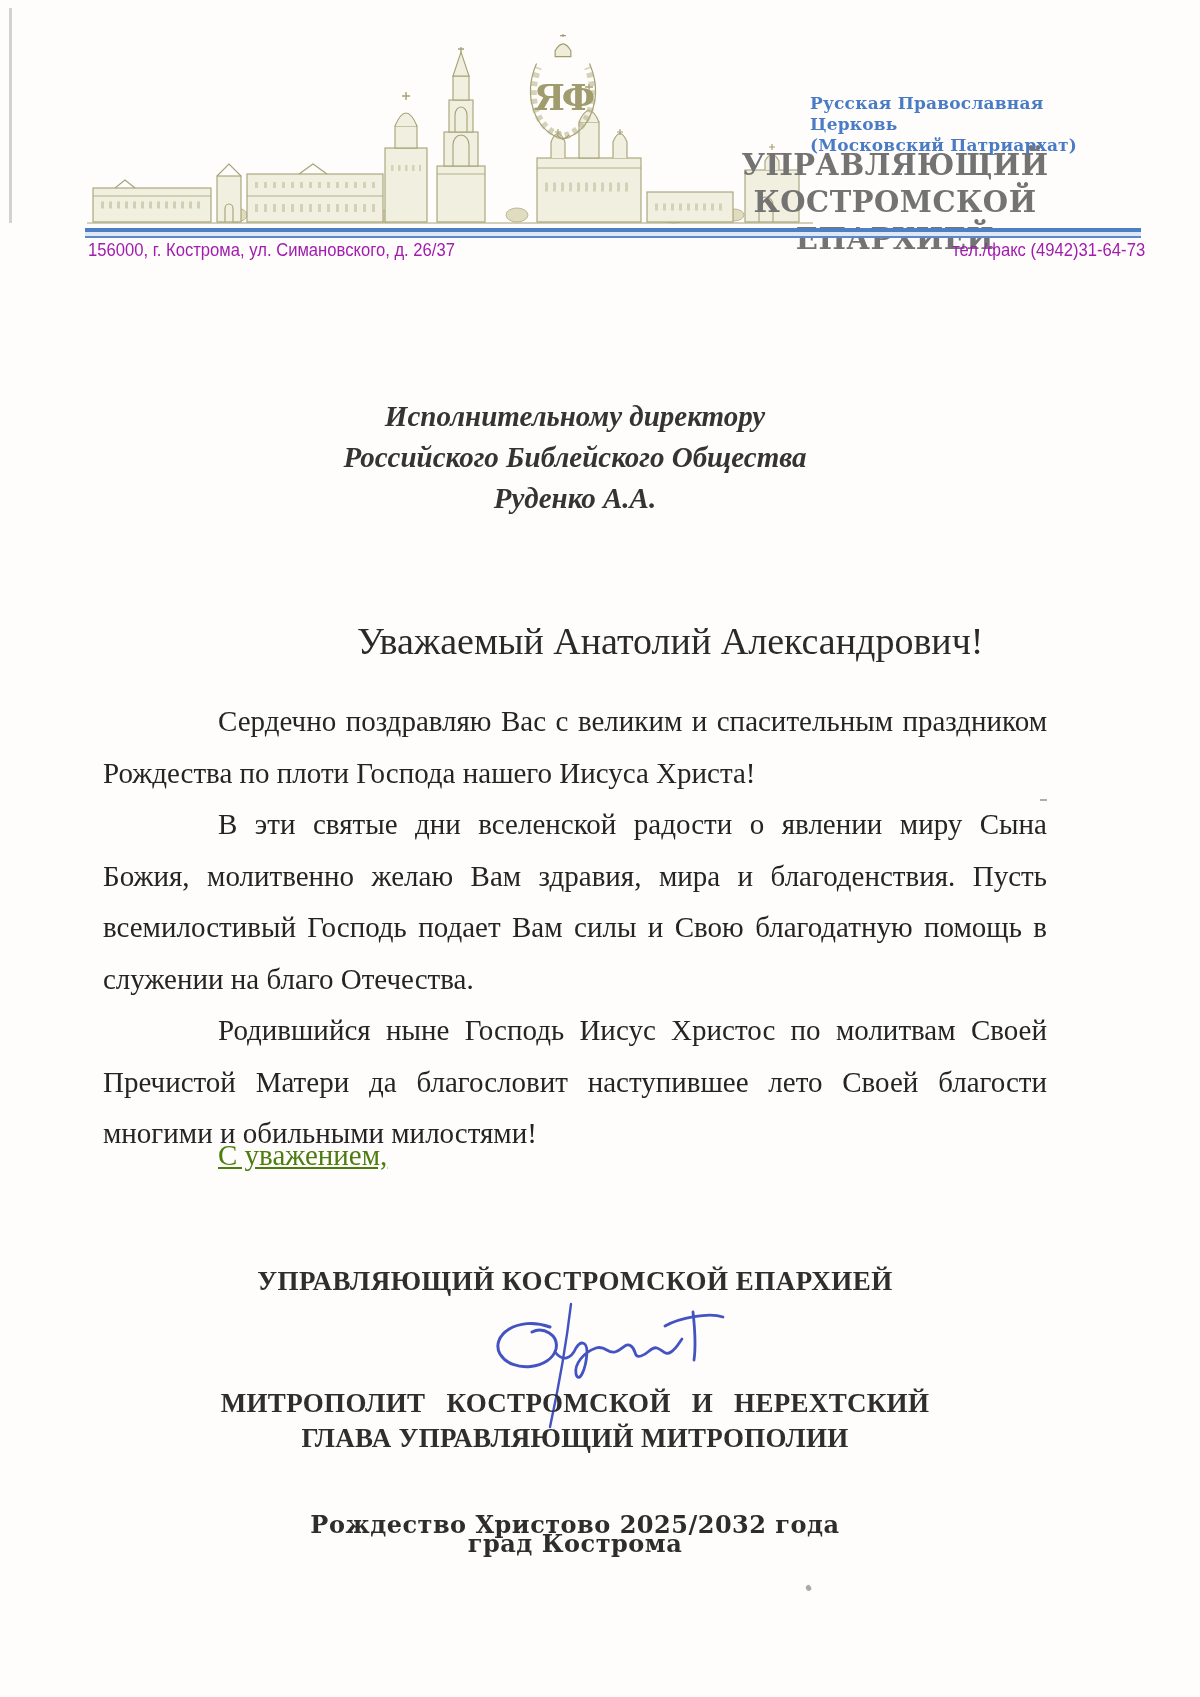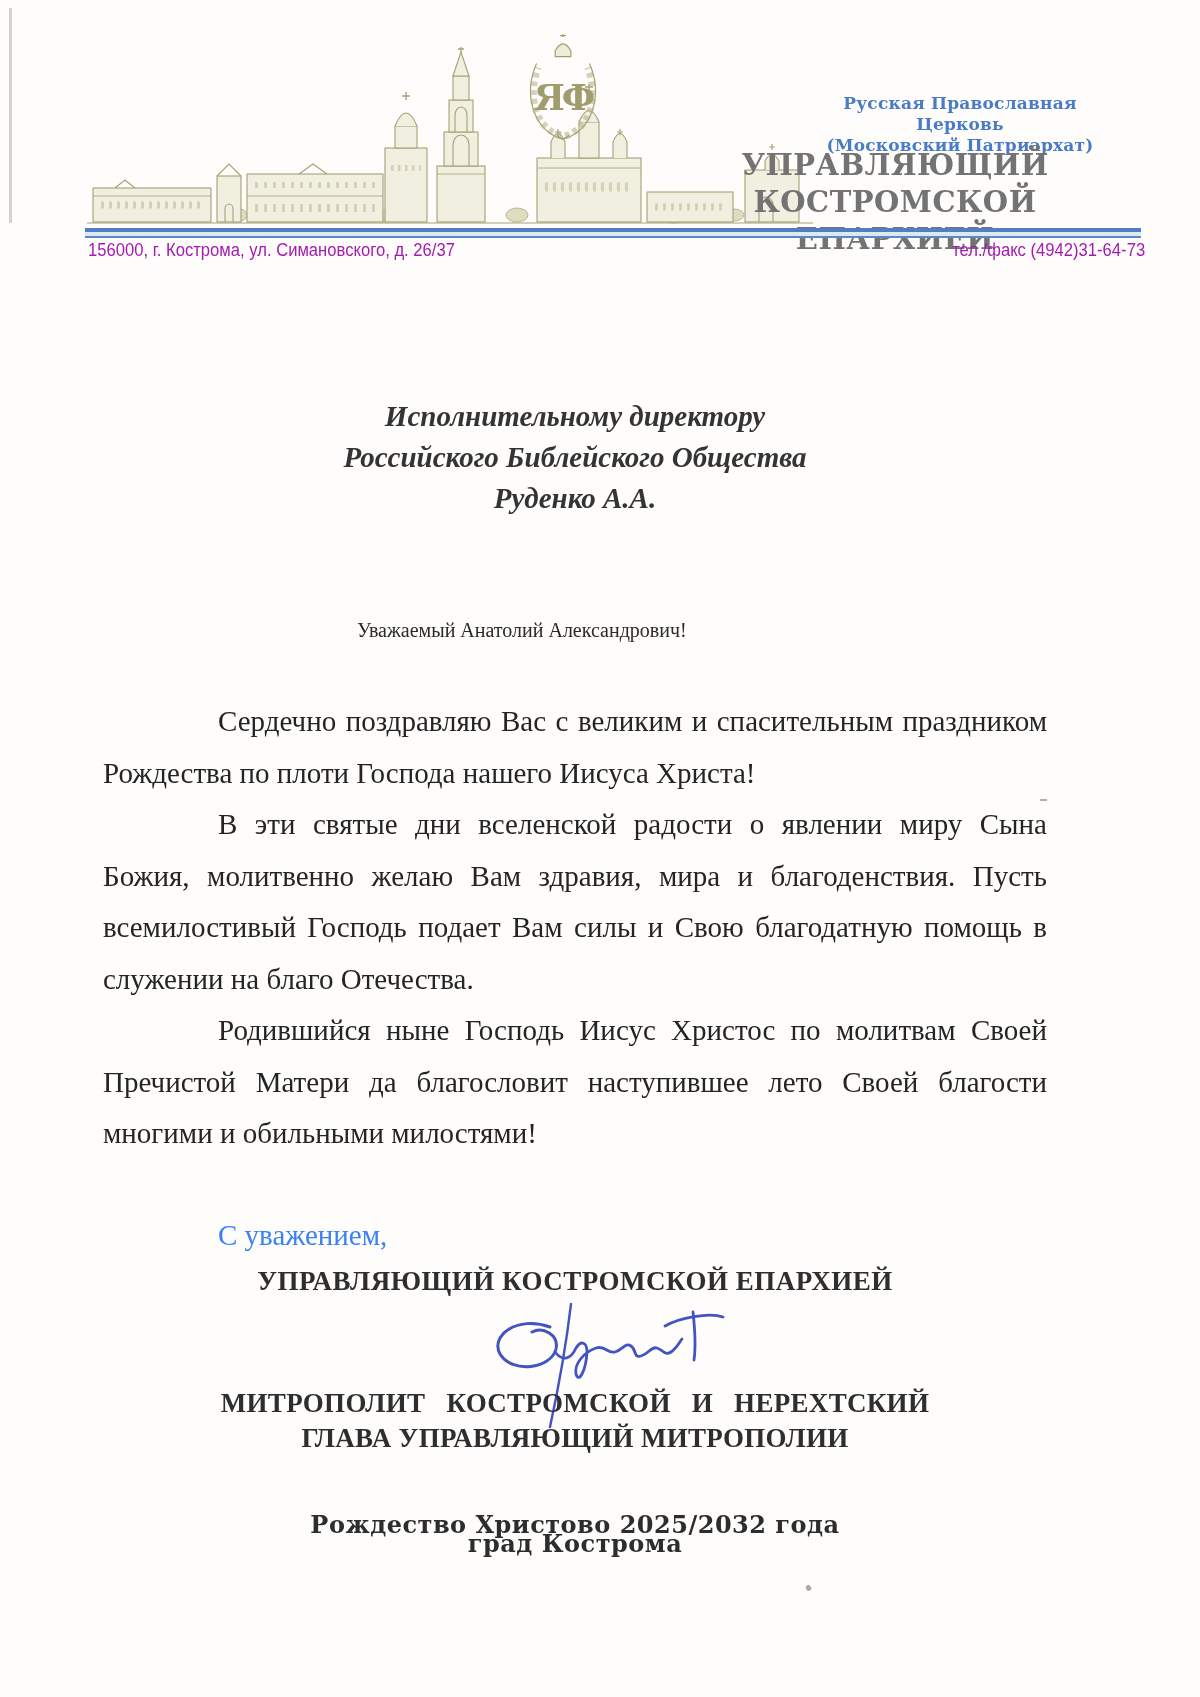--- a/index.html
+++ b/index.html
@@ -10,21 +10,21 @@
   }
   
   .scan-line { position:absolute; left:9px; top:8px; width:3px; height:215px; background:#aeaeac; opacity:.55; }
   .speck1 { position:absolute; left:1040px; top:799px; width:7px; height:2px; background:#9a9a9a; opacity:.8; }
   .speck2 { position:absolute; left:806px; top:1585px; width:5px; height:6px; background:#7c7c7c; opacity:.65; border-radius:60% 40% 50% 50%; transform:rotate(-35deg); }
 
   .skyline { position:absolute; left:85px; top:46px; width:730px; height:180px; }
   .crest   { position:absolute; left:514px; top:33px; width:98px; height:112px; }
 
   .org-lines {
-    position:absolute; left:810px; top:93px; width:300px; text-align:center;
+    position:absolute; left:810px; top:93px; width:300px; 
     font-family:"DejaVu Serif", serif; font-weight:bold;
     font-size:17px; line-height:21px; color:#4a7cc5; letter-spacing:.2px;
   }
   .big-title {
     position:absolute; left:690px; top:147px; width:410px; text-align:center;
     font-family:"DejaVu Serif", serif; font-weight:bold;
     font-size:29px; line-height:37px; color:#737373; letter-spacing:.5px;
   }
   .rule {
     position:absolute; left:85px; top:228px; width:1056px; height:4px;
@@ -35,29 +35,29 @@
     display:flex; justify-content:space-between;
     font-family:"Liberation Sans", sans-serif; font-size:17.5px; color:#a21caf;
   }
   .addr-row .left  { transform:scaleX(.95); transform-origin:left center; }
   .addr-row .right { transform:scaleX(.95); transform-origin:right center; }
 
   .recipient {
     position:absolute; left:103px; top:396px; width:944px; text-align:center;
     font-size:29px; font-weight:bold; font-style:italic; line-height:41px; color:#343434;
   }
-  .salutation { position:absolute; left:357px; top:619px; font-size:20px; color:#2a2a2a; }
+  .salutation { position:absolute; left:357px; top:619px; font-size:38px; color:#2a2a2a; }
 
   .body-text {
     position:absolute; left:103px; top:696px; width:944px;
     font-size:29px; line-height:51.5px; text-align:justify; color:#242424;
   }
   .body-text p { margin:0; text-indent:115px; }
 
-  .regards { position:absolute; left:218px; top:1219px; font-size:29px; color:#3b82f6; }
+  .regards { position:absolute; left:218px; top:1139px; font-size:29px; color:#4d7c0f;text-decoration:underline; }
   .position-line {
     position:absolute; left:103px; top:1266px; width:944px; text-align:center;
     font-weight:bold; font-size:27px; letter-spacing:.5px; color:#2e2e2e;
   }
   .sig { position:absolute; left:455px; top:1296px; width:280px; height:136px; }
   .title1 {
     position:absolute; left:103px; top:1388px; width:944px; text-align:center;
     font-weight:bold; font-size:27px; word-spacing:14px; letter-spacing:.3px; color:#2e2e2e;
   }
   .title2 {

